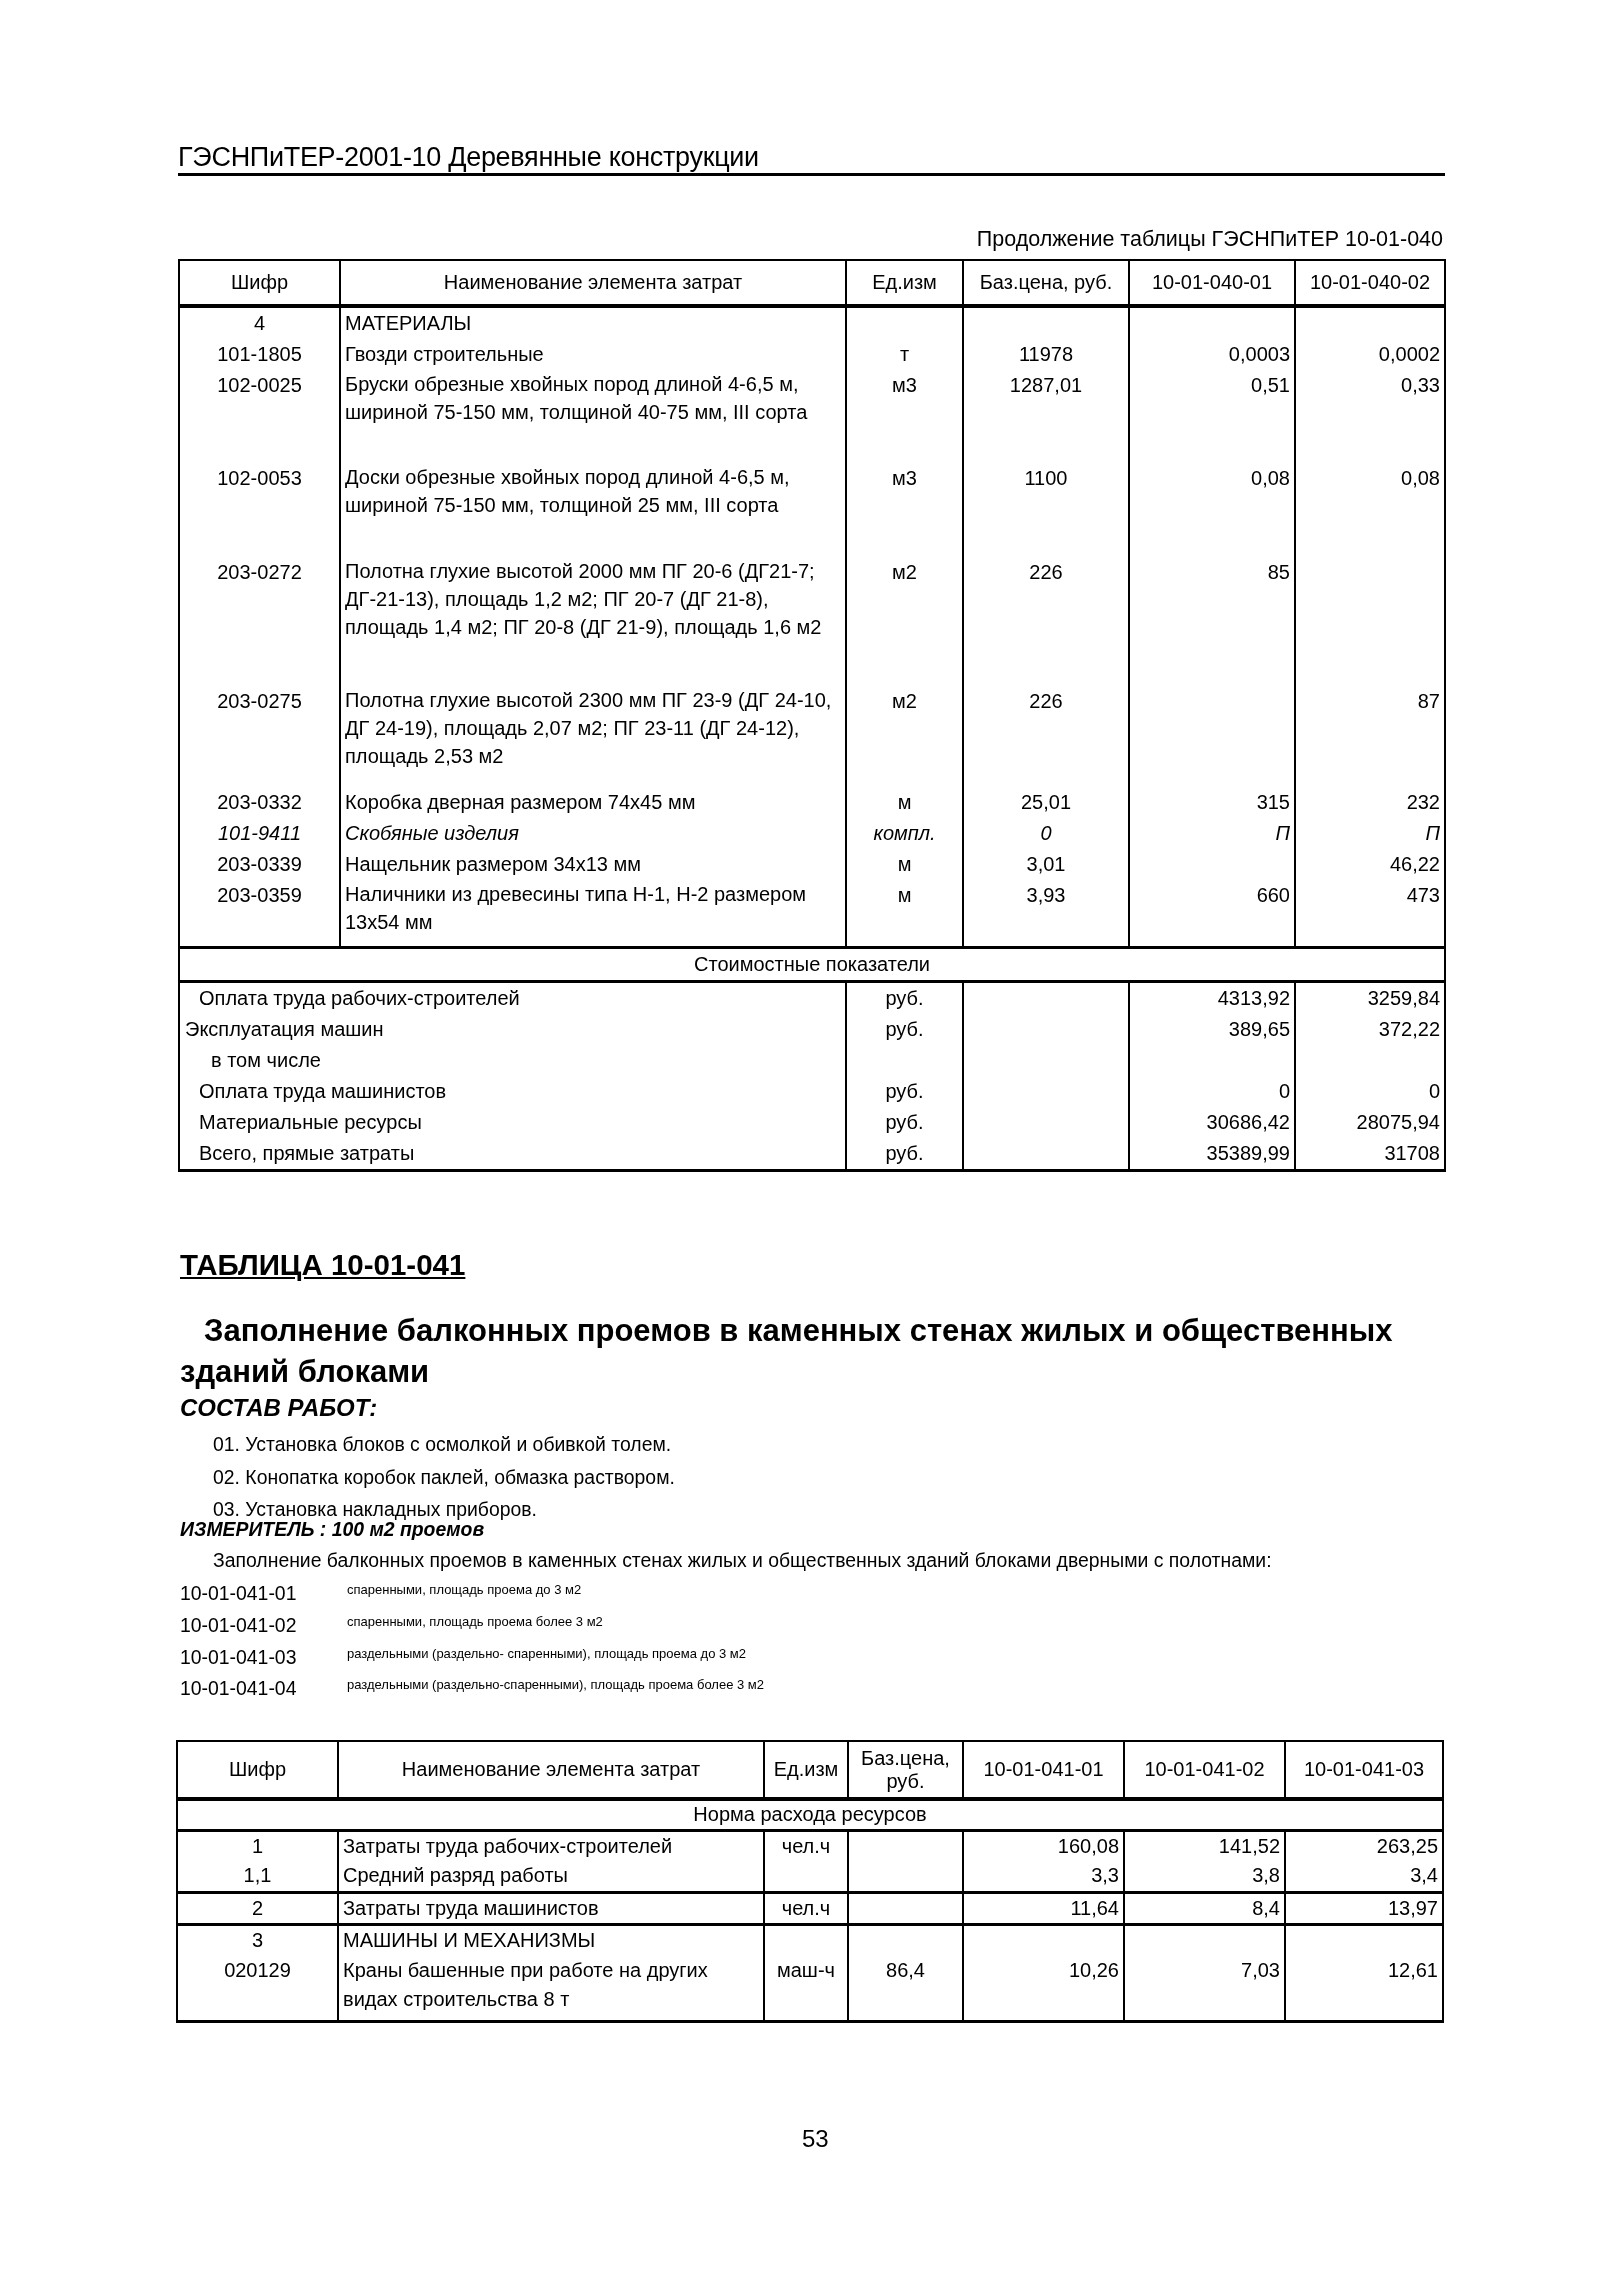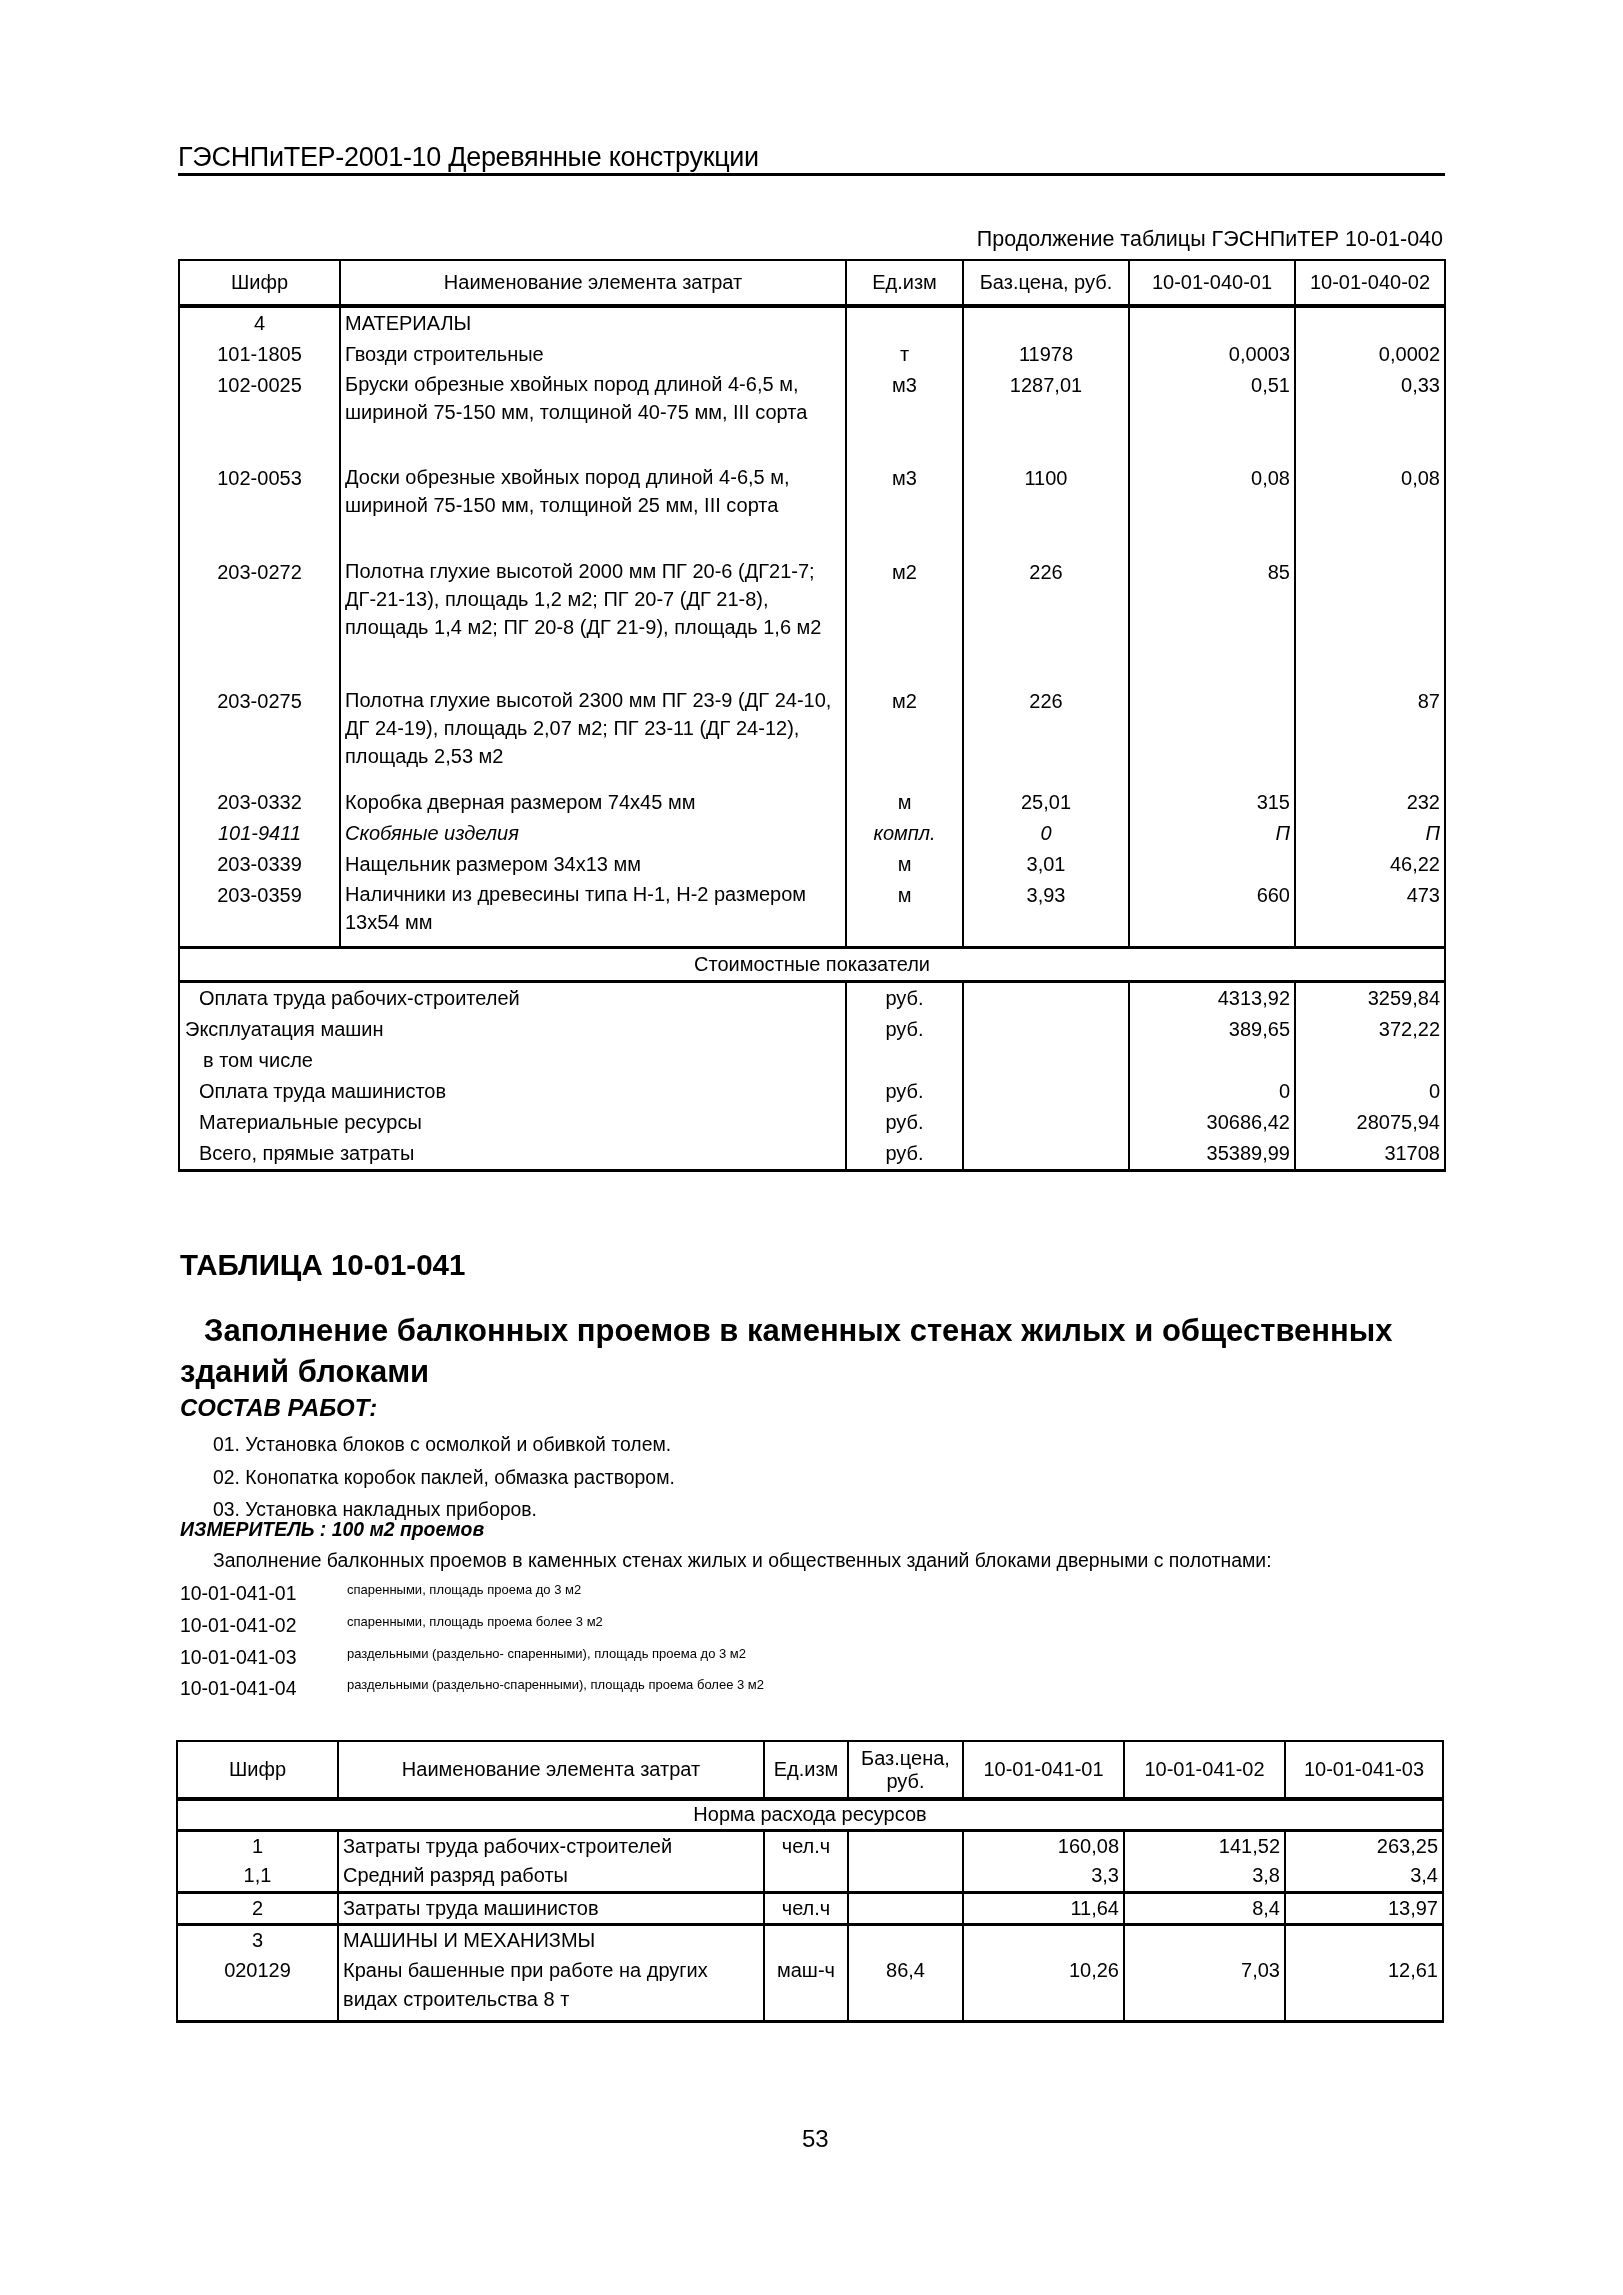--- a/index.html
+++ b/index.html
@@ -22,21 +22,21 @@
 
   #t1 { left: 178px; top: 259px; width: 1266px; }
   #t2 { left: 176px; top: 1740px; width: 1266px; }
 
   .sep-row td { border-top: 3.4px solid #000; }
   .cost-caption td { text-align: center; border-left: 2px solid #000; border-right: 2px solid #000; border-top: 3.4px solid #000; }
   .sum-row td { border-left: 2px solid #000; border-right: 2px solid #000; }
   .sum-first td { border-top: 3.4px solid #000; }
   .sum-last td { border-bottom: 3.4px solid #000; }
 
-  .t2-title { left: 180px; top: 1248px; font-size: 29.5px; font-weight: bold; }
+  .t2-title { left: 180px; top: 1248px; font-size: 29.5px; font-weight: bold; text-decoration: underline; }
   .t2-subtitle { left: 204px; top: 1307px; width: 1260px; font-size: 31px; font-weight: bold; line-height: 47px; }
   .t2-subtitle2 { left: 180px; top: 1354px; font-size: 31px; font-weight: bold; }
   .sostav { left: 180px; top: 1394px; font-size: 24px; font-weight: bold; font-style: italic; }
   .work-item { left: 213px; font-size: 19.4px; }
   .meter { left: 180px; top: 1518px; font-size: 19.4px; font-weight: bold; font-style: italic; }
   .intro { left: 213px; top: 1549px; font-size: 19.4px; }
   .variant-code { left: 180px; font-size: 19.4px; }
   .variant-desc { left: 347px; font-size: 13px; }
   .page-number { left: 802px; top: 2125px; font-size: 24px; }
 </style>
@@ -158,21 +158,21 @@
       <td class="r b">3259,84</td>
     </tr>
     <tr class="sum-row">
       <td colspan="2" class="b" style="padding-left:5px">Эксплуатация машин</td>
       <td class="c b">руб.</td>
       <td></td>
       <td class="r b">389,65</td>
       <td class="r b">372,22</td>
     </tr>
     <tr class="sum-row">
-      <td colspan="2" style="padding-left:23px">в том числе</td>
+      <td colspan="2" style="padding-left:31px">в том числе</td>
       <td class="c"></td>
       <td></td>
       <td class="r"></td>
       <td class="r"></td>
     </tr>
     <tr class="sum-row">
       <td colspan="2" style="padding-left:19px">Оплата труда машинистов</td>
       <td class="c">руб.</td>
       <td></td>
       <td class="r">0</td>

